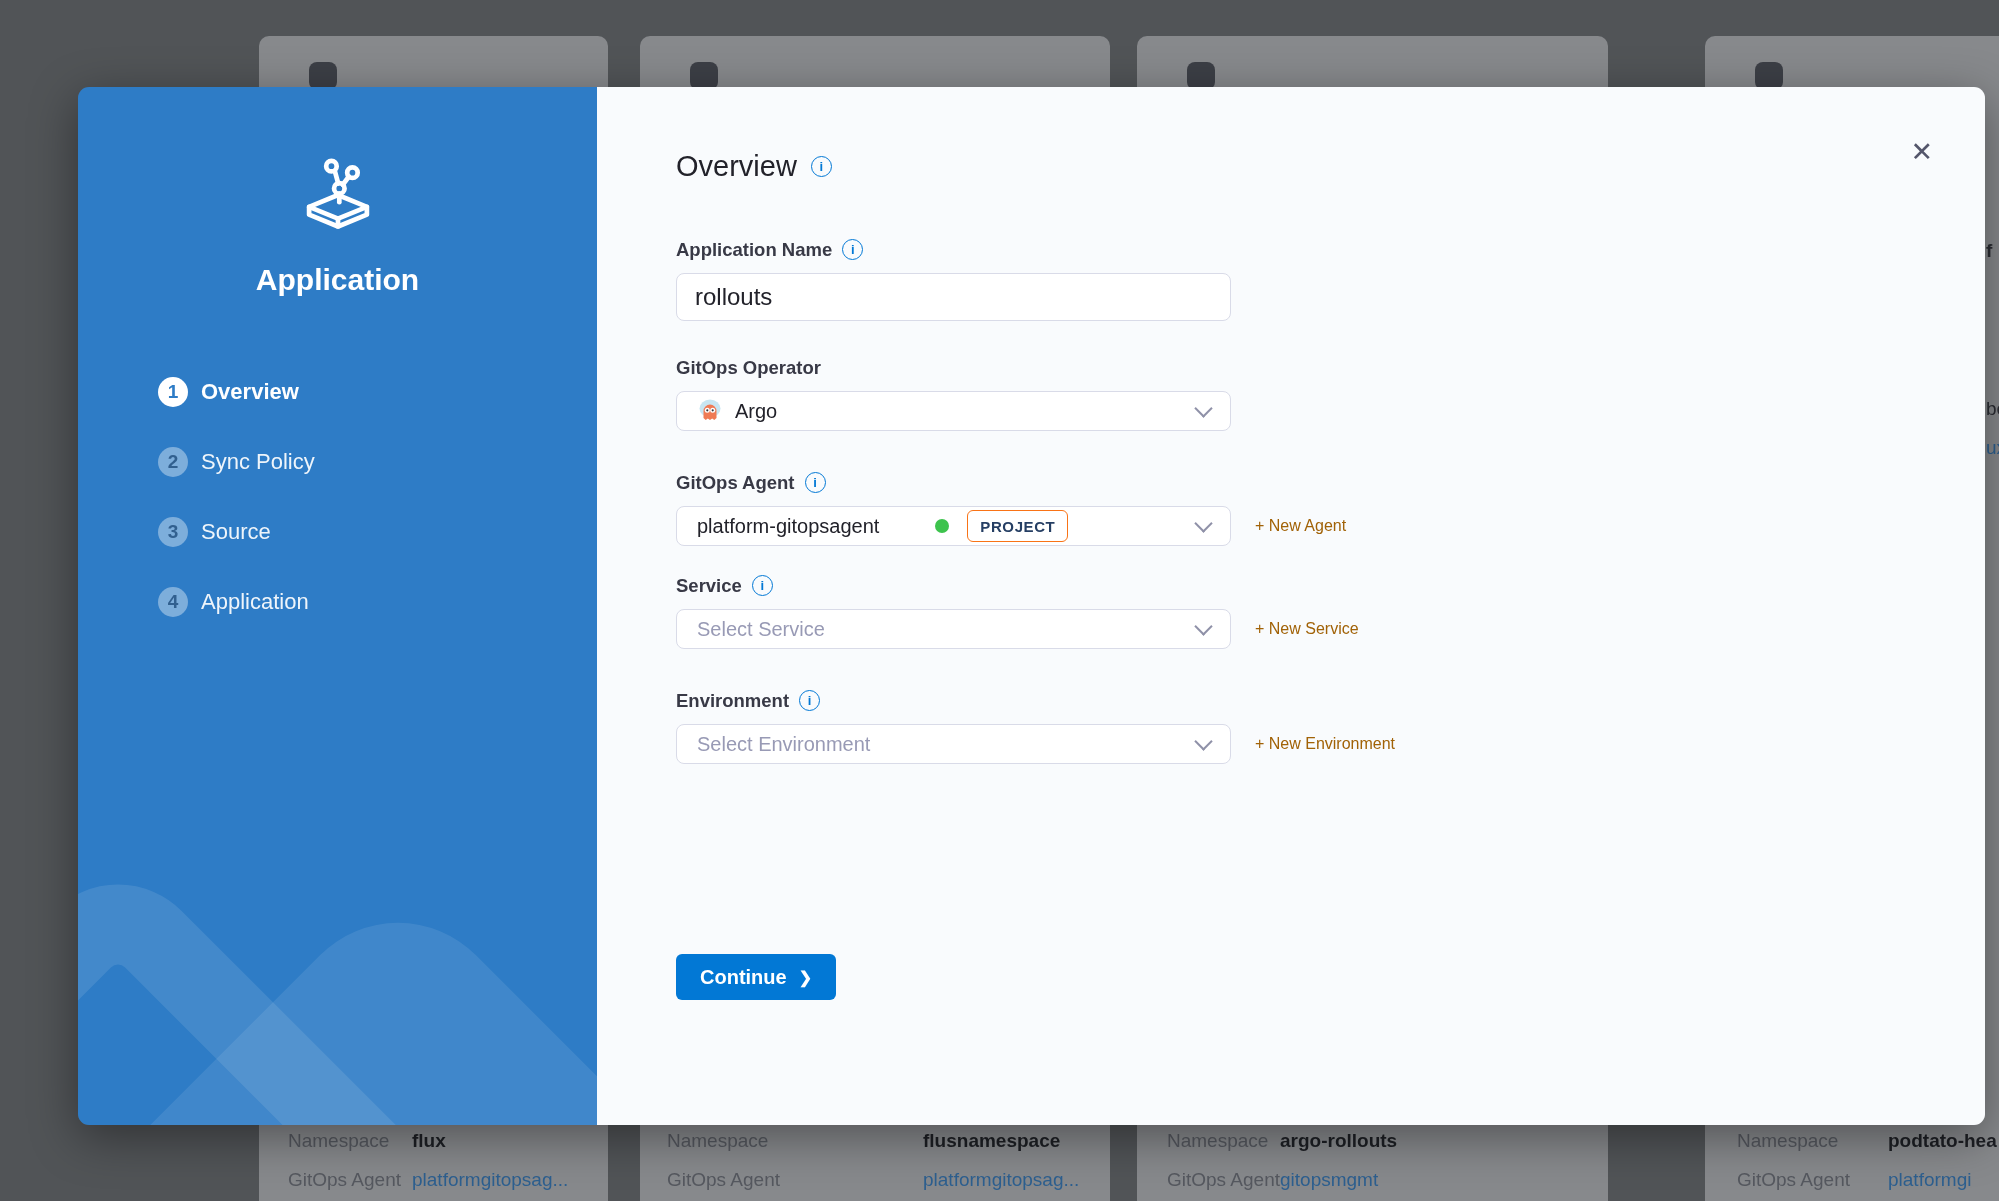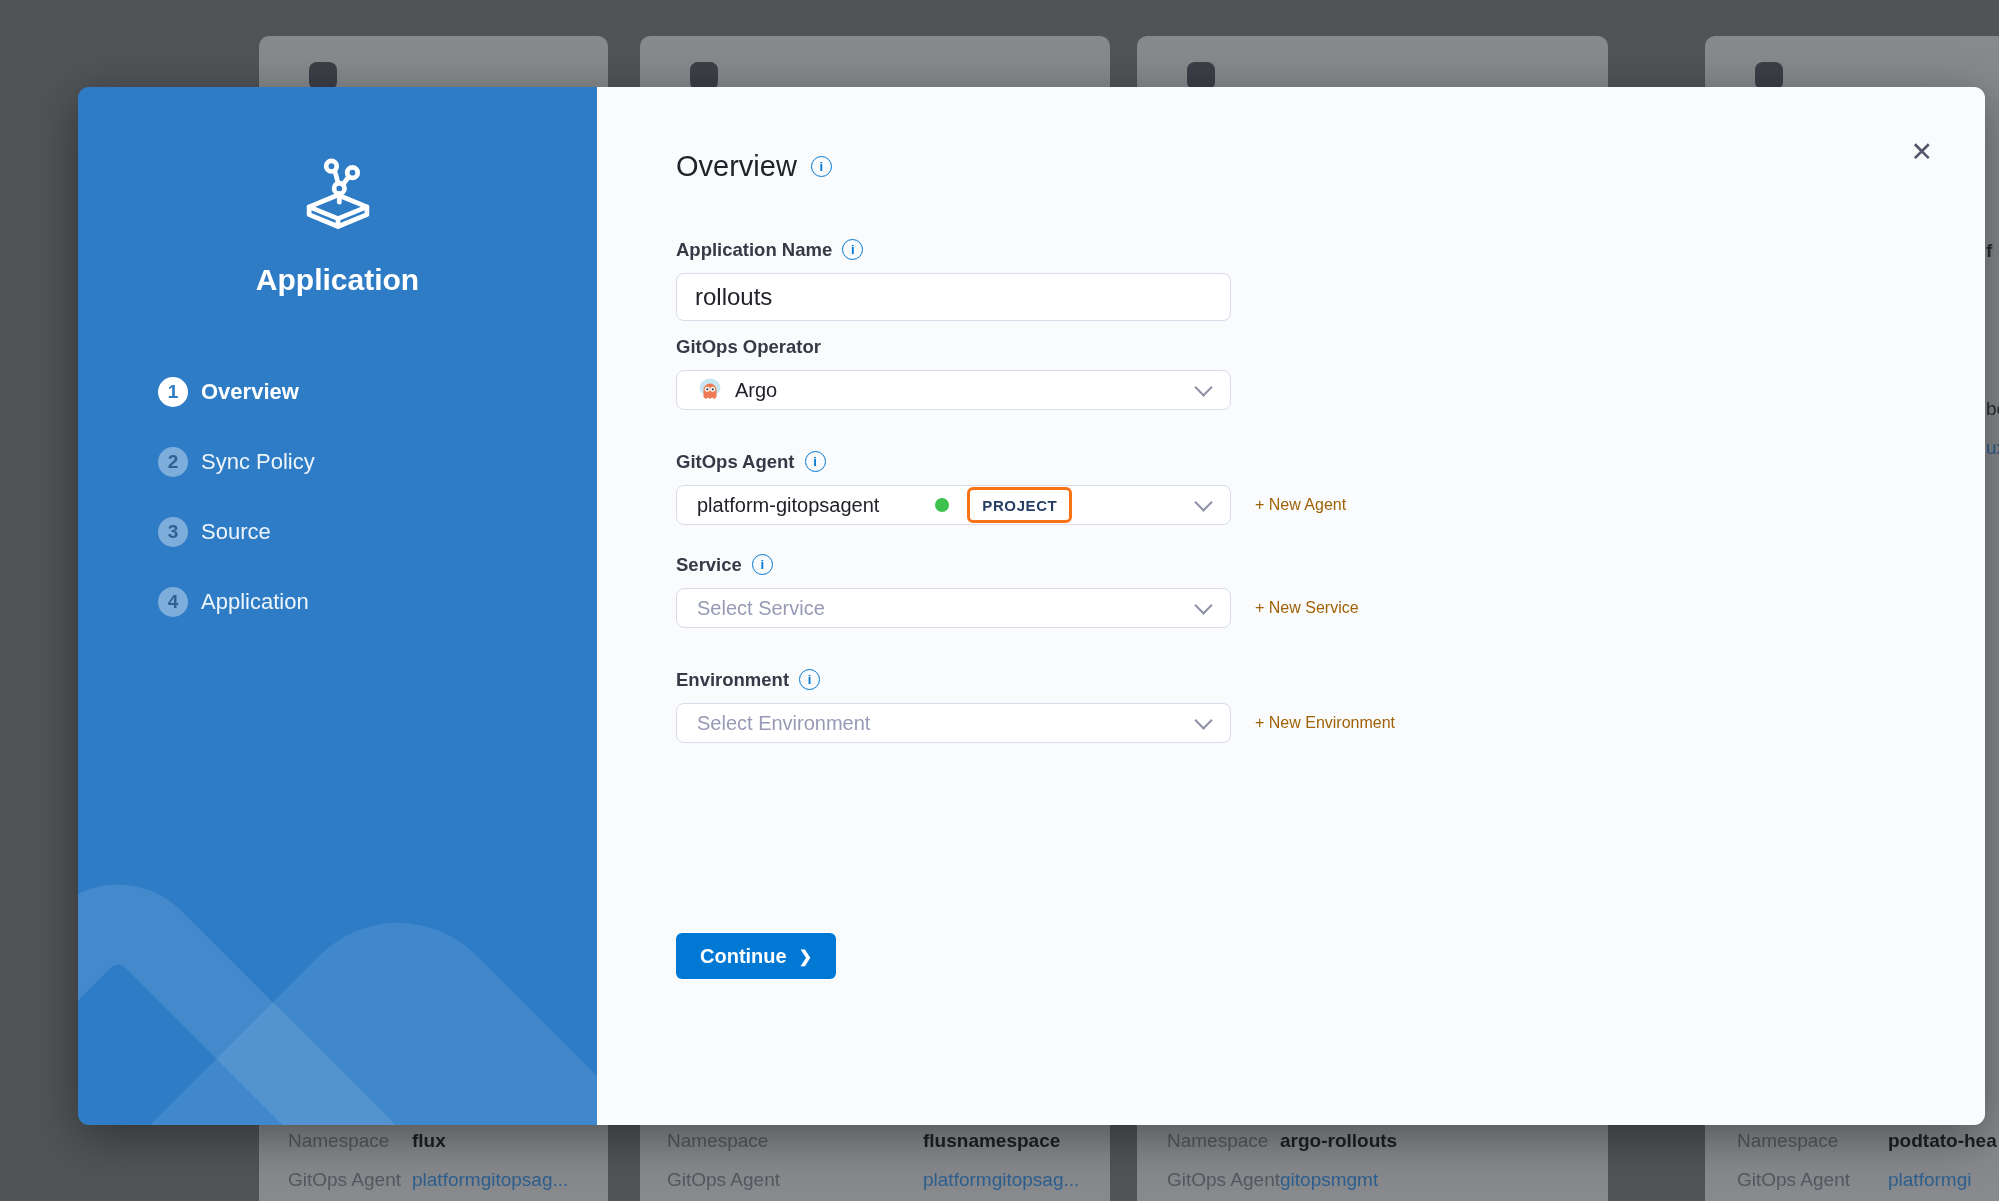--- a/index.html
+++ b/index.html
@@ -57,39 +57,39 @@
              border:none;line-height:1;cursor:pointer;padding:4px;font-family:inherit;}
 
   .page-title-row{margin-top:63px;display:flex;align-items:center;gap:14px;}
   .page-title{font-size:29px;color:#22222a;font-weight:500;}
   .info-icon{width:21px;height:21px;border:1.8px solid #0278d5;border-radius:50%;color:#0278d5;
              font-size:13px;font-weight:700;display:inline-flex;align-items:center;
              justify-content:center;flex:none;box-sizing:border-box;}
 
   .field{}
   .f-appname{margin-top:55px;}
-  .f-operator{margin-top:14px;}
+  .f-operator{margin-top:35px;}
   .f-agent{margin-top:40px;}
   .f-service{margin-top:28px;}
   .f-env{margin-top:40px;}
   .field-label-row{display:flex;align-items:center;gap:10px;margin-bottom:12px;height:23px;}
   .field-label{font-size:18.5px;font-weight:600;color:#383946;}
 
   .row{display:flex;align-items:center;}
   .text-input{width:555px;height:48px;border:1px solid #d9dbe8;border-radius:8px;background:#fff;
               font-size:24px;color:#22222a;padding:0 18px;box-sizing:border-box;font-family:inherit;outline:none;}
   .select{width:555px;height:40px;border:1px solid #d9dbe8;border-radius:8px;background:#fff;
           display:flex;align-items:center;padding:0 20px;box-sizing:border-box;font-size:20px;
           color:#22222a;cursor:pointer;}
   .chev{width:11px;height:11px;border-right:2.2px solid #8f91a8;border-bottom:2.2px solid #8f91a8;
         transform:rotate(45deg);margin-left:auto;margin-top:-5px;flex:none;}
   .placeholder{color:#989ab5;}
   .argo-ic{margin-right:12px;flex:none;display:inline-flex;}
   .status-dot{width:14px;height:14px;border-radius:50%;background:#3dc34d;flex:none;margin-left:56px;}
-  .scope-badge{height:30px;padding:0 12px;margin-left:18px;border:3px solid #f97316;border-radius:6px;
+  .scope-badge{height:30px;padding:0 12px;margin-left:18px;border:1px solid #f97316;border-radius:6px;
                display:inline-flex;align-items:center;font-size:15px;font-weight:600;color:#253e63;
                letter-spacing:.6px;background:#fff;flex:none;}
   .action-link{margin-left:24px;font-size:16px;color:#a16207;cursor:pointer;text-decoration:none;white-space:nowrap;}
 
   .continue-btn{margin-top:190px;display:inline-flex;align-items:center;gap:12px;background:#0278d5;
                 color:#fff;font-weight:700;font-size:20px;padding:0 24px;height:46px;border-radius:6px;
                 border:none;cursor:pointer;font-family:inherit;}
   .continue-arrow{font-size:16px;font-weight:700;}
 </style>
 </head>

